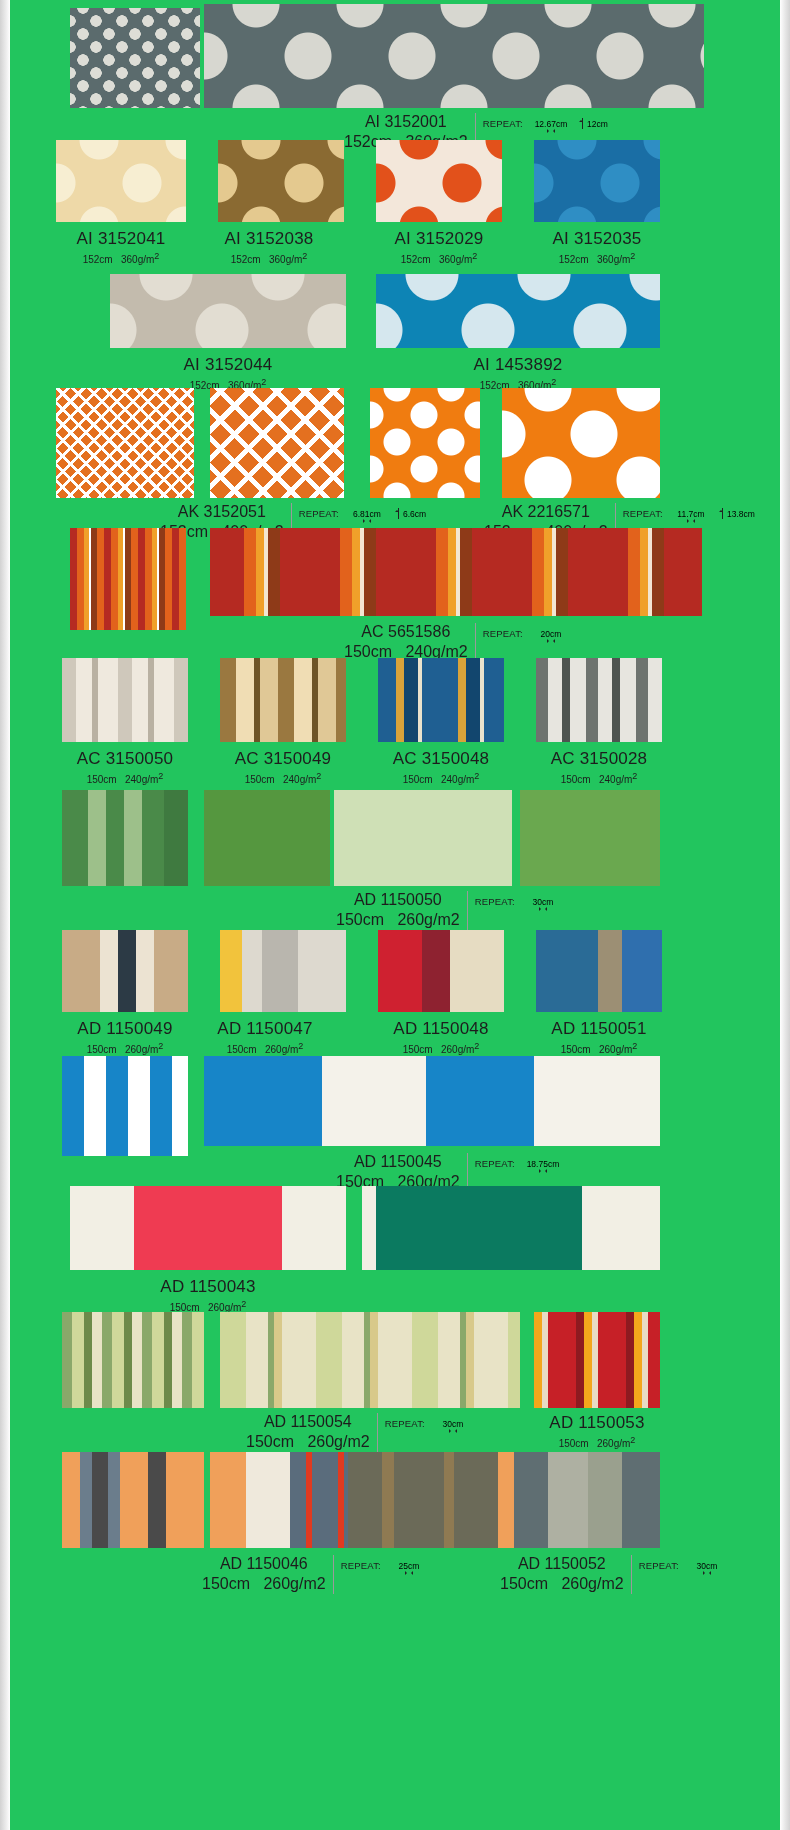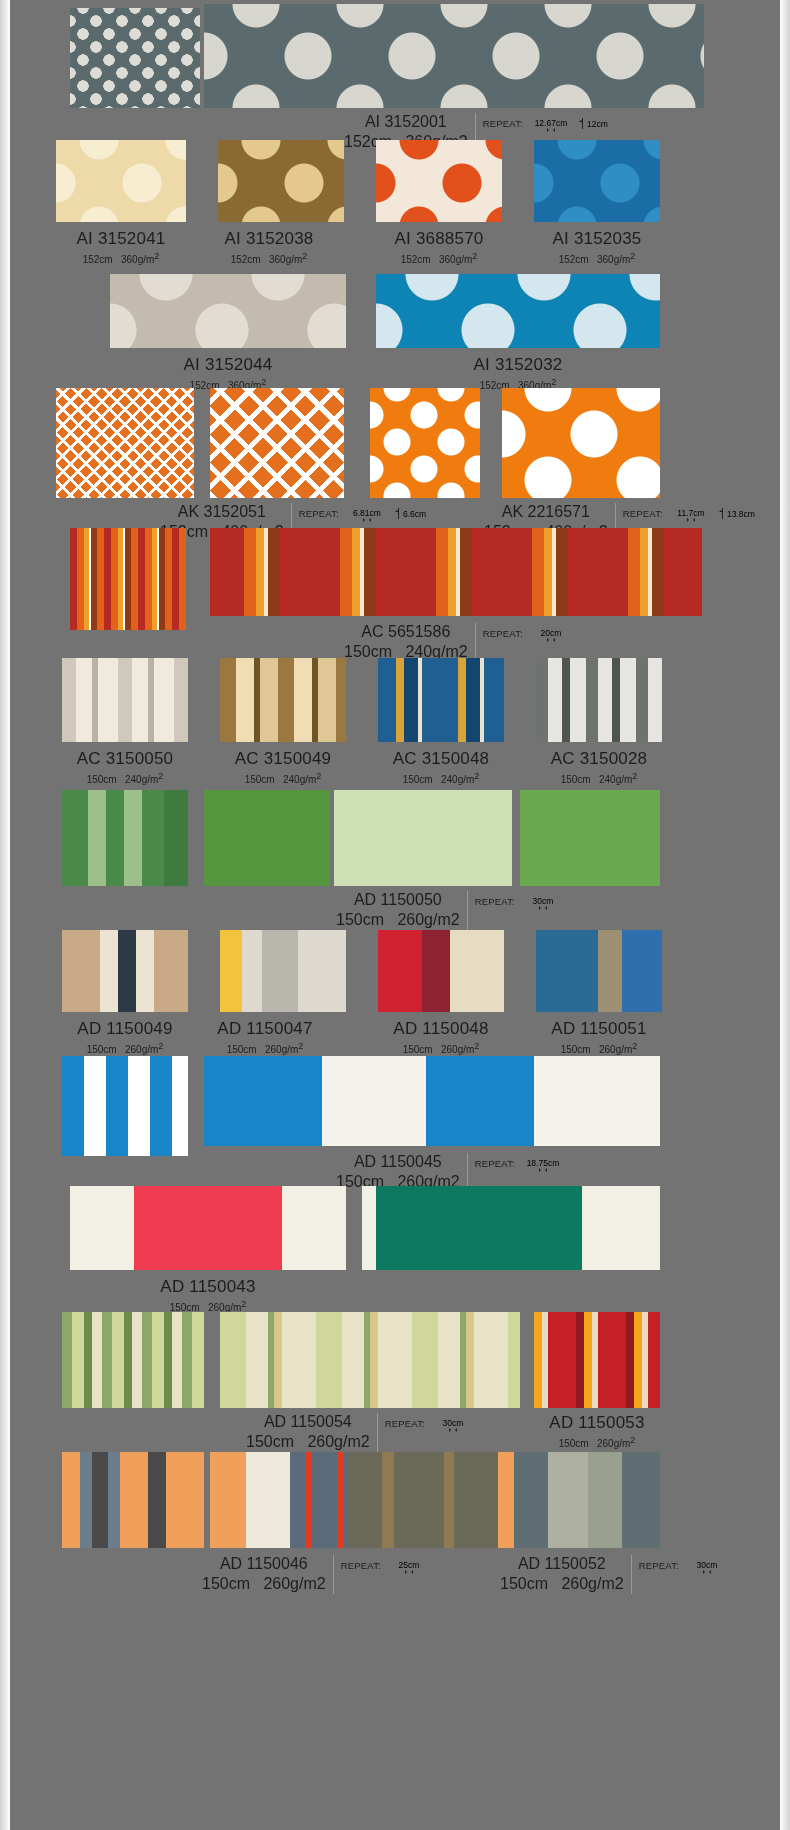--- a/index.html
+++ b/index.html
@@ -1,35 +1,35 @@
 <!DOCTYPE html>
 <html><head>
 <meta charset="utf-8">
 <style>
   html,body{margin:0;padding:0;background:#e8e8e8;}
   body{font-family:"Liberation Sans",sans-serif;}
-  .page{position:relative;width:790px;height:1830px;background:#737373;margin:0 auto;
+  .page{position:relative;width:790px;height:1830px;background:#22c55e;margin:0 auto;
         box-shadow:0 0 0 1px #d8d8d8;overflow:hidden;}
   .page::before{content:"";position:absolute;left:0;top:0;bottom:0;width:10px;
         background:linear-gradient(90deg,#d2d2d2,#ececec 60%,#fff);}
   .page::after{content:"";position:absolute;right:0;top:0;bottom:0;width:10px;
         background:linear-gradient(270deg,#d2d2d2,#ececec 60%,#fff);}
   .inner{position:absolute;left:14px;right:14px;top:0;bottom:0;}
 
   .row{position:relative;width:100%;}
   .sw{position:absolute;background:#ccc;overflow:hidden;}
   .cap{position:absolute;text-align:center;color:#1d1d1d;line-height:1.25;}
   .cap .code{font-size:17px;letter-spacing:.2px;white-space:nowrap;}
   .cap .spec{font-size:10px;white-space:nowrap;margin-top:2px;}
   .cap .spec .u{font-size:9px;vertical-align:super;}
 
   .capline{position:absolute;display:flex;align-items:flex-start;gap:7px;}
   .capline .txt{text-align:center;color:#1d1d1d;line-height:1.25;}
   .vbar{width:1px;background:#9a9a9a;align-self:stretch;margin-top:1px;}
-  .rep{display:flex;align-items:center;gap:5px;padding-top:6px;}
+  .rep{display:flex;align-items:flex-end;gap:5px;padding-top:6px;}
   .rep .lbl{font-size:9.5px;color:#1d1d1d;letter-spacing:.2px;}
   .rep .dimh{position:relative;min-width:46px;text-align:center;}
   .rep .dimh .v{font-size:8.5px;display:block;line-height:1;margin-bottom:1px;}
   .rep .dimh .ar{position:relative;height:5px;}
   .rep .dimh .ar::before{content:"";position:absolute;left:0;right:0;top:2px;height:1px;background:#222;}
   .rep .dimh .ar::after{content:"";position:absolute;left:0;top:0;width:0;height:0;
       border:2.5px solid transparent;border-right-color:#222;}
   .rep .dimh .arr2{position:absolute;right:0;top:0;width:0;height:0;
       border:2.5px solid transparent;border-left-color:#222;}
   .rep .dimv{display:flex;align-items:center;gap:2px;font-size:8.5px;}
@@ -130,21 +130,21 @@
       </div>
     </div>
     <div class="cap" style="left:192px;top:228px;width:126px;">
       <div class="code">AI 3152038</div>
       <div class="spec">
         <span>152cm</span>&nbsp;&nbsp;
         <span>360g/m</span><span class="u">2</span>
       </div>
     </div>
     <div class="cap" style="left:362px;top:228px;width:126px;">
-      <div class="code">AI 3688570</div>
+      <div class="code">AI 3152029</div>
       <div class="spec">
         <span>152cm</span>&nbsp;&nbsp;
         <span>360g/m</span><span class="u">2</span>
       </div>
     </div>
     <div class="cap" style="left:520px;top:228px;width:126px;">
       <div class="code">AI 3152035</div>
       <div class="spec">
         <span>152cm</span>&nbsp;&nbsp;
         <span>360g/m</span><span class="u">2</span>
@@ -170,21 +170,21 @@
         background-size:112px 112px;"></div>
     </div>
     <div class="cap" style="left:96px;top:354px;width:236px;">
       <div class="code">AI 3152044</div>
       <div class="spec">
         <span>152cm</span>&nbsp;&nbsp;
         <span>360g/m</span><span class="u">2</span>
       </div>
     </div>
     <div class="cap" style="left:362px;top:354px;width:284px;">
-      <div class="code">AI 3152032</div>
+      <div class="code">AI 1453892</div>
       <div class="spec">
         <span>152cm</span>&nbsp;&nbsp;
         <span>360g/m</span><span class="u">2</span>
       </div>
     </div>
   </div>
 
   <div class="row">
     <div class="sw" style="left:42px;top:388px;width:138px;height:110px;background:#e4701f;">
       <div class="tex" style="background-image:

